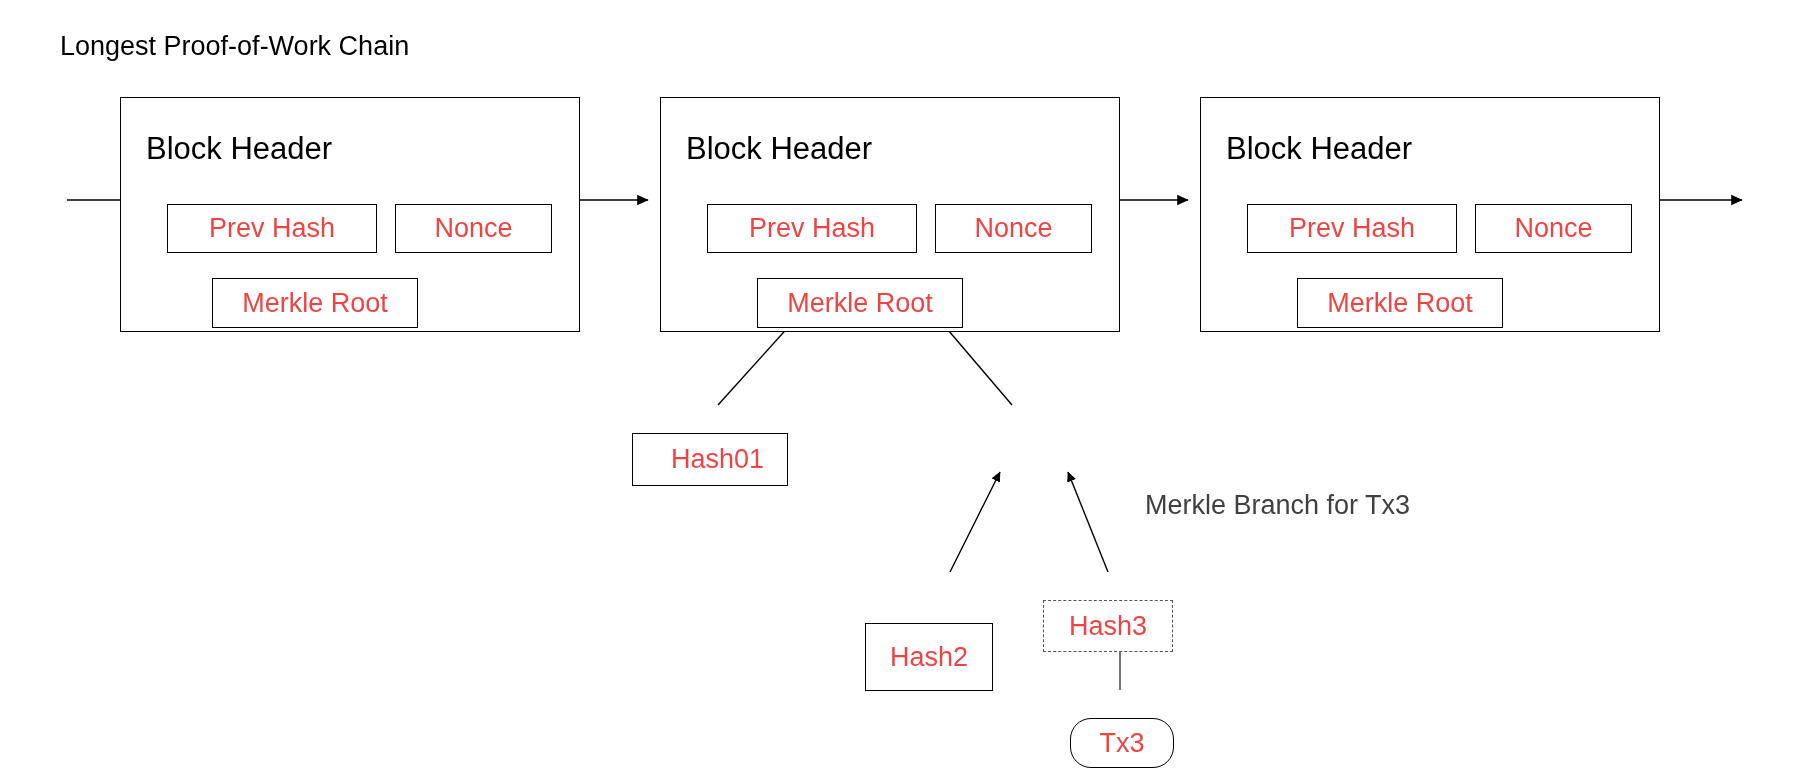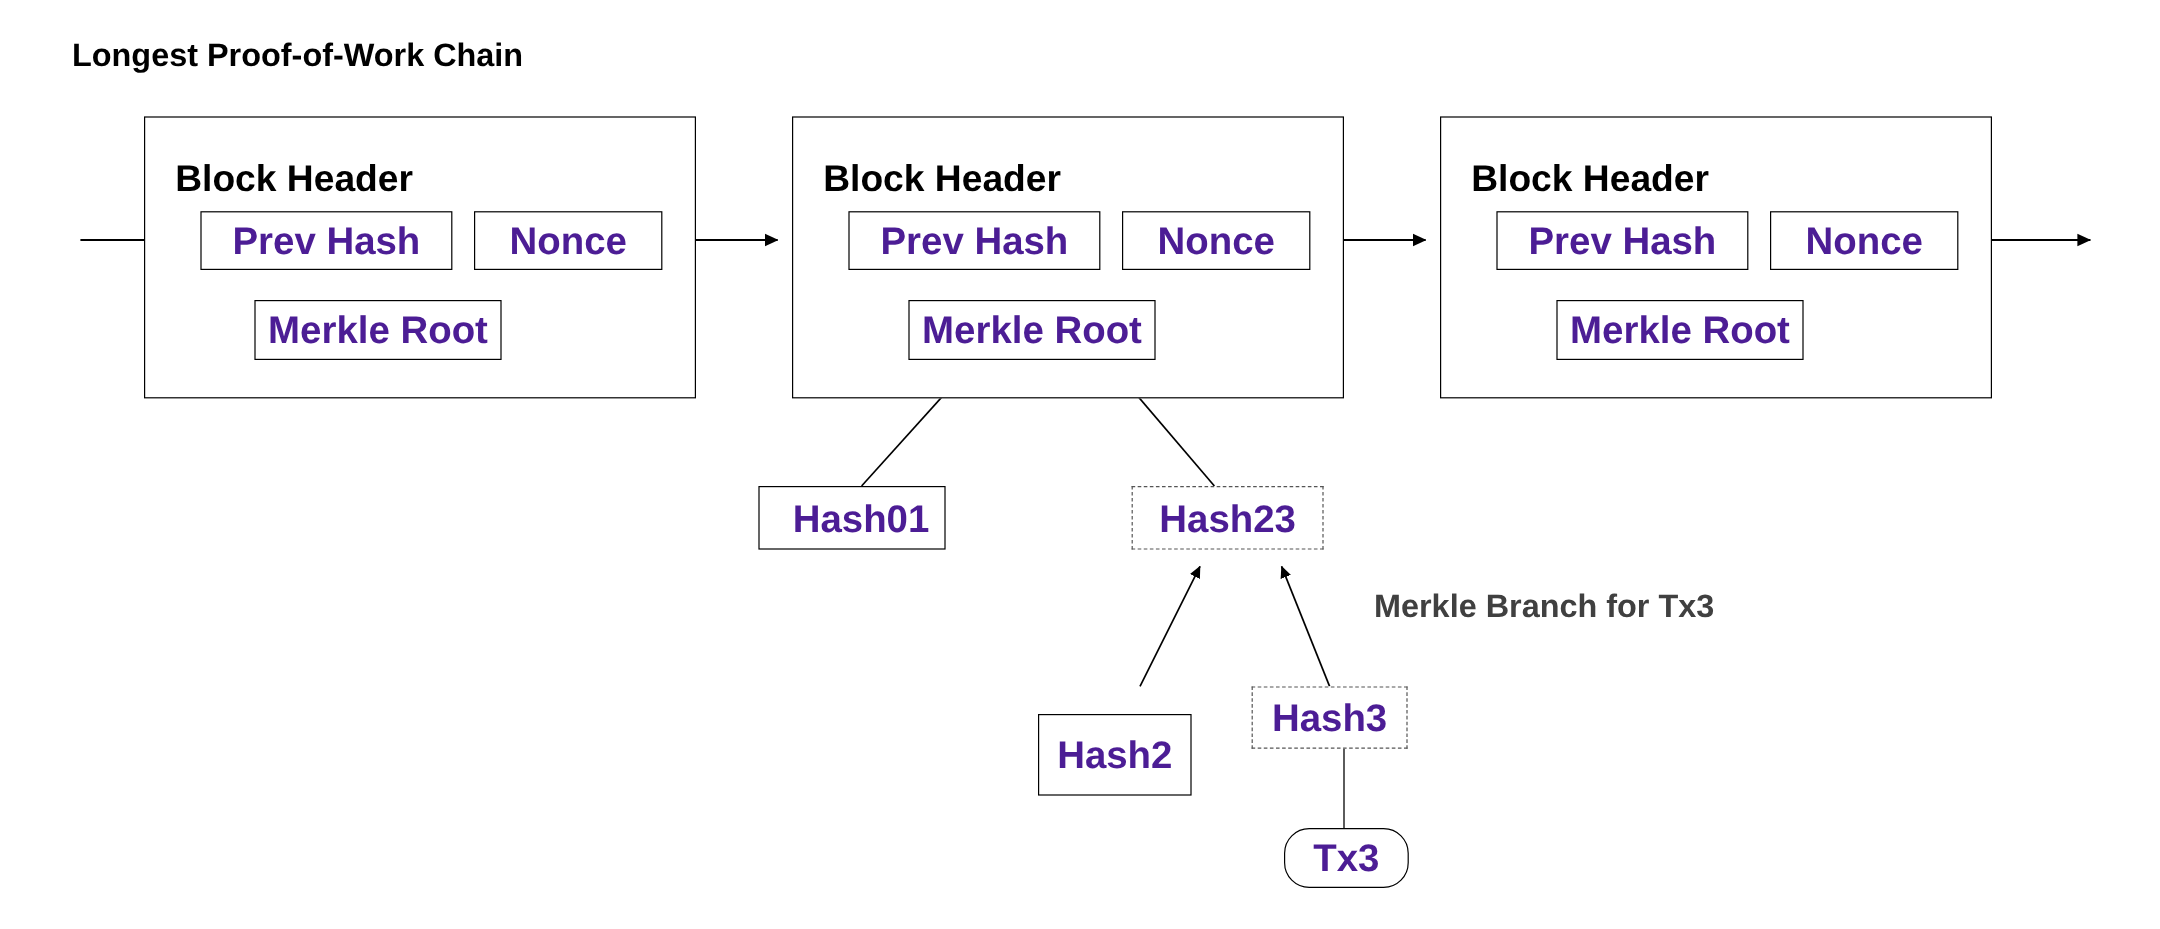--- a/index.html
+++ b/index.html
@@ -10,41 +10,41 @@
   body {
     font-family: "Liberation Sans", sans-serif;
     color: #000000;
   }
   #canvas {
     position: relative;
     width: 1800px;
     height: 774px;
     background: #ffffff;
     overflow: hidden;
-    font-weight: bold;
   }
   .svg-layer {
     position: absolute;
     left: 0;
     top: 0;
     width: 1800px;
     height: 774px;
   }
   .node {
     position: absolute;
     box-sizing: border-box;
     display: flex;
     align-items: center;
     justify-content: center;
     background: #ffffff;
-    color: #4c1d95;
-    font-size: 32px;
+    color: #ef4444;
+    font-size: 27px;
     line-height: 1;
     white-space: nowrap;
     z-index: 3;
+    margin-top: 28px;
   }
   .node.solid {
     border: 1.6px solid #000000;
   }
   .node.dashed {
     border: 1.8px dashed #555555;
   }
   .block-outer {
     position: absolute;
     box-sizing: border-box;
@@ -141,21 +141,20 @@
   <div class="node solid" style="left:757px; top:250px; width:206px; height:50px;">Merkle Root</div>
 
   <div class="block-outer" style="left:1200px; top:97px; width:460px; height:235px;"></div>
   <div class="block-title" style="left:1226px; top:133px;">Block Header</div>
   <div class="node solid" style="left:1247px; top:176px; width:210px; height:49px;">Prev Hash</div>
   <div class="node solid" style="left:1475px; top:176px; width:157px; height:49px;">Nonce</div>
   <div class="node solid" style="left:1297px; top:250px; width:206px; height:50px;">Merkle Root</div>
 
   <div class="node solid" style="left:632px; top:405px; width:156px; height:53px;padding-left:15px;">Hash01</div>
 
-  <div class="node dashed" style="left:943px; top:405px; width:160px; height:53px;">Hash23</div>
 
   <div class="node solid" style="left:865px; top:595px; width:128px; height:68px;">Hash2</div>
 
   <div class="node dashed" style="left:1043px; top:572px; width:130px; height:52px;">Hash3</div>
 
   <div class="node solid" style="left:1070px; top:690px; width:104px; height:50px;border-radius:21px;">Tx3</div>
 
   <div class="caption" style="left:1145px; top:492px;">Merkle Branch for Tx3</div>
 
 </div>

